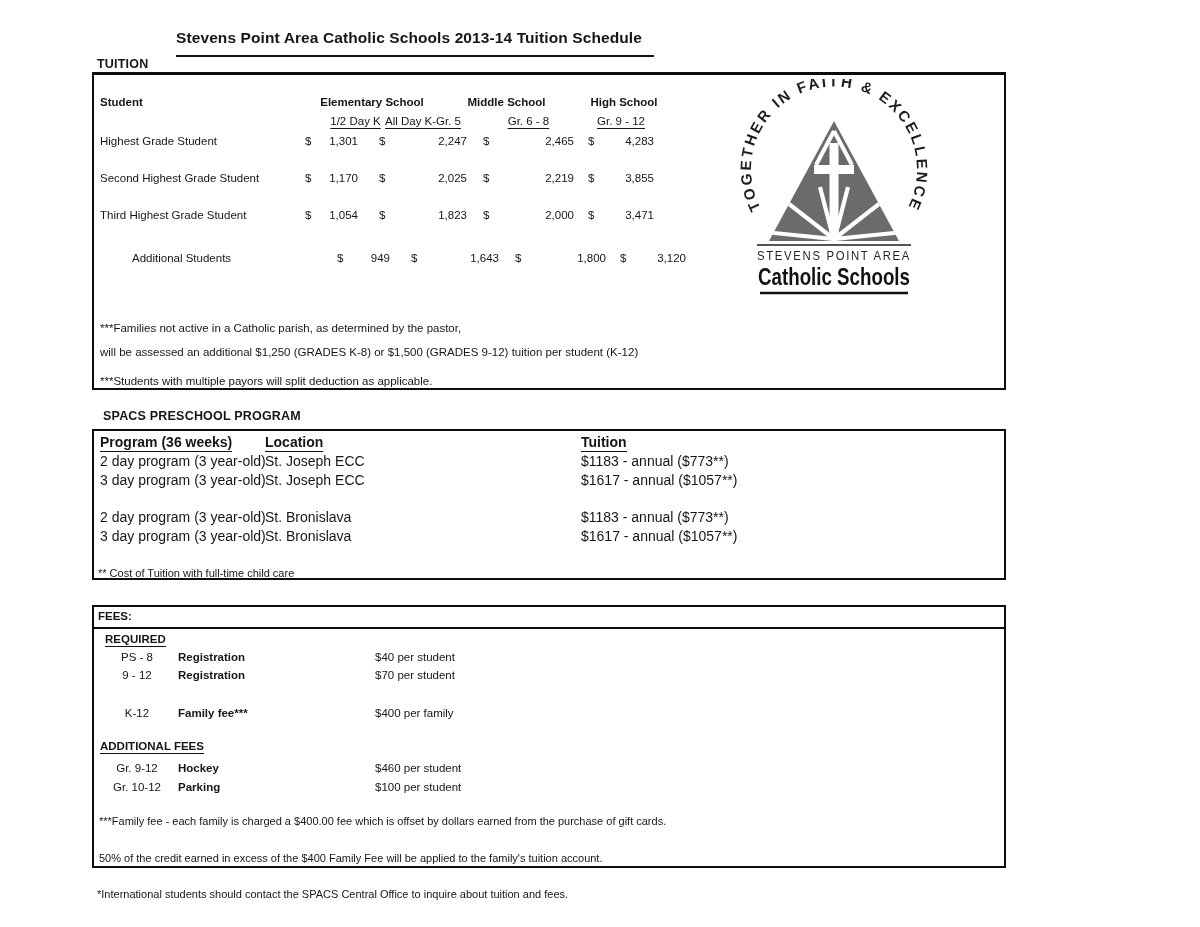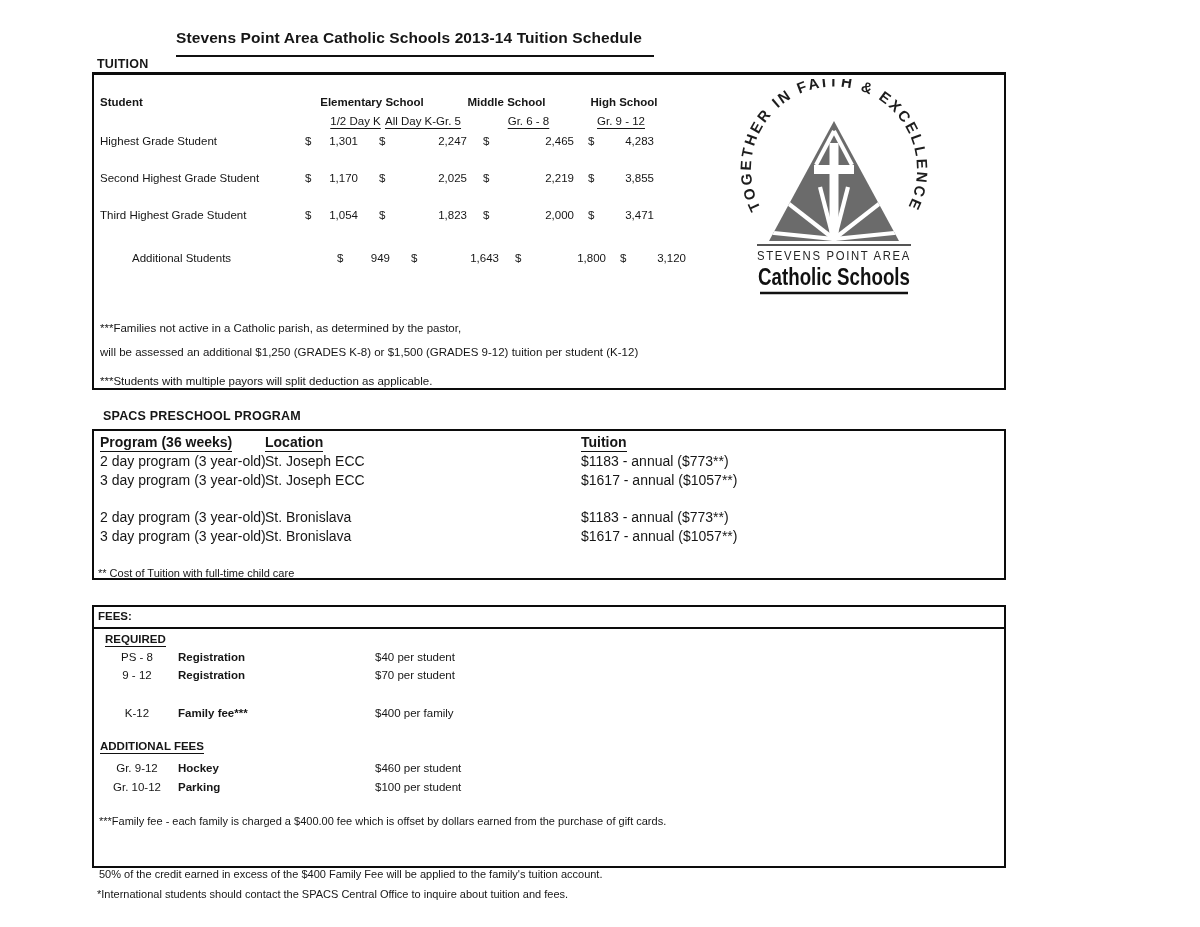--- a/index.html
+++ b/index.html
@@ -51,21 +51,21 @@
   .fees-label{position:absolute;left:4px;top:3px;font-size:11.5px;font-weight:bold;}
   .fhdr{position:absolute;font-size:11.5px;font-weight:bold;white-space:nowrap;
         border-bottom:1.6px solid #111;padding-bottom:1px;}
   .fh-req{left:11px;top:26px;} .fh-add{left:6px;top:133px;}
   .frow{position:absolute;left:0;width:100%;height:15px;font-size:11.5px;}
   .fr0{top:44px;} .fr1{top:62px;} .fr2{top:100px;} .fr3{top:155px;} .fr4{top:174px;}
   .fgrade{position:absolute;left:10px;width:66px;text-align:center;white-space:nowrap;}
   .fname{position:absolute;left:84px;font-weight:bold;white-space:nowrap;}
   .famount{position:absolute;left:281px;white-space:nowrap;}
   .fnote{position:absolute;left:5px;font-size:11px;white-space:nowrap;}
-  .fn0{top:208px;} .fn1{top:227px;} .fn2{top:245px;margin-top:16px;}
+  .fn0{top:208px;} .fn1{top:227px;} .fn2{top:245px;}
 
   .footnote{left:97px;top:888px;font-size:11px;white-space:nowrap;}
 </style>
 </head>
 <body>
 
 <div class="page">
 
   <div class="abs title">Stevens Point Area Catholic Schools 2013-14 Tuition Schedule</div>
   <div class="abs sec-label lbl-tuition">TUITION</div>

